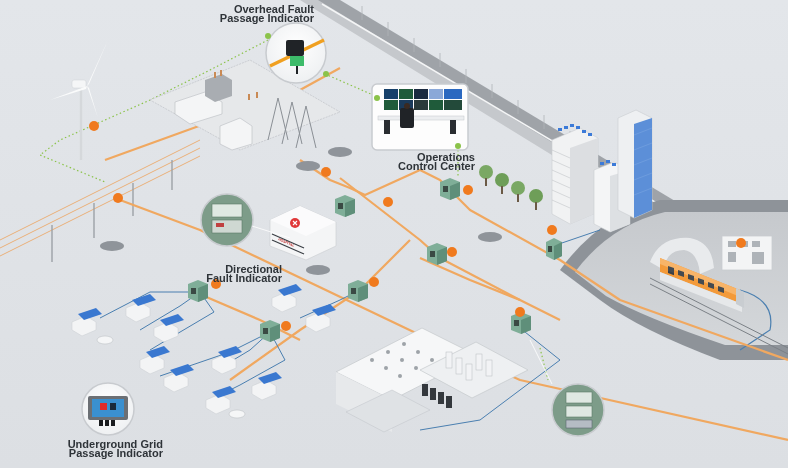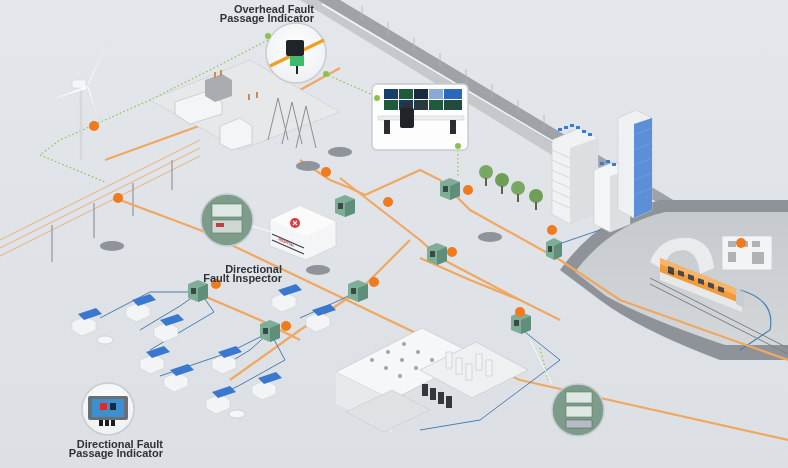--- a/index.html
+++ b/index.html
@@ -407,21 +407,25 @@
     <rect x="566" y="406" width="26" height="11" fill="#dfe8e2" stroke="#5a7866" stroke-width="0.6"></rect>
     <rect x="566" y="420" width="26" height="8" fill="#b5bcc4" stroke="#5a6670" stroke-width="0.6"></rect>
     <line x1="552" y1="384" x2="530" y2="340" stroke="#ffffff" stroke-width="0.8"></line>
   </g>
 </svg>
 
 <div class="label" style="left:259px;top:5px;">
   <div>Overhead Fault</div>
   <div>Passage Indicator</div>
 </div>
+<div class="label" style="left:420px;top:153px;">
+  <div>Operations</div>
+  <div>Control Center</div>
+</div>
 <div class="label" style="left:227px;top:249px;margin-top:16px;">
   <div>Directional</div>
-  <div>Fault Inspector</div>
+  <div>Fault Indicator</div>
 </div>
 <div class="label" style="left:108px;top:440px;">
-  <div>Directional Fault</div>
+  <div>Underground Grid</div>
   <div>Passage Indicator</div>
 </div>
 </div>
 
 </body></html>

